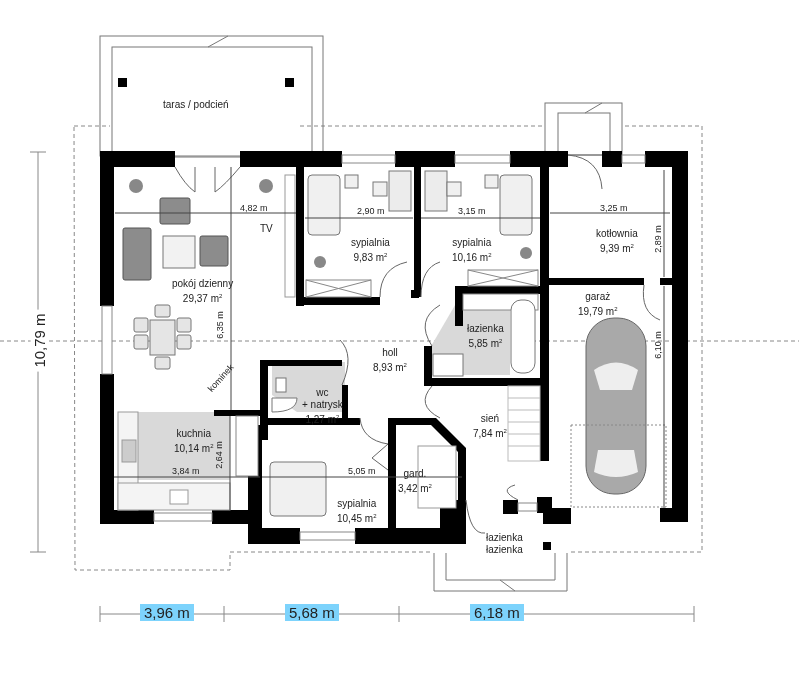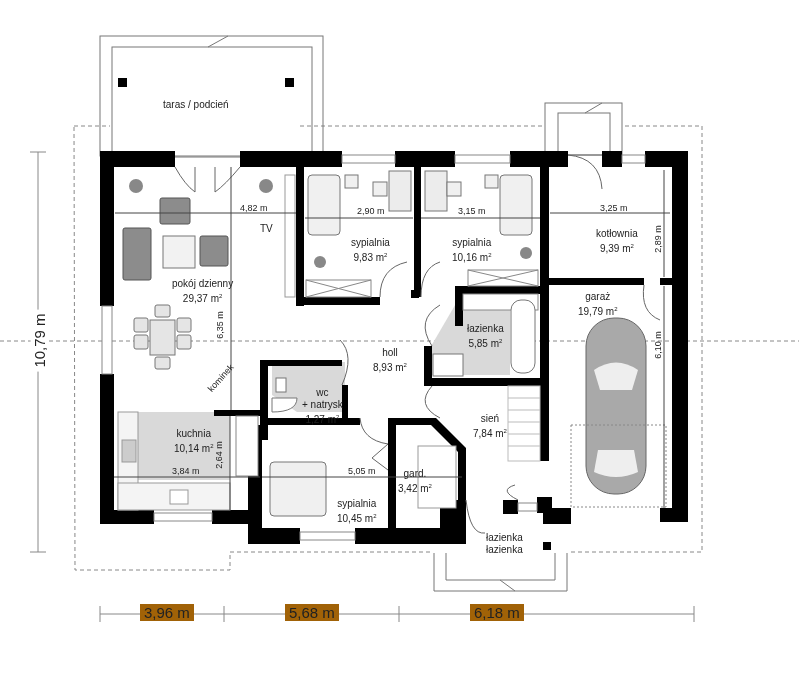--- a/index.html
+++ b/index.html
@@ -2,21 +2,21 @@
 <html><head>
 <meta charset="utf-8">
 <style>
   html, body { margin: 0; padding: 0; background: #ffffff; }
   body { width: 799px; height: 700px; position: relative; overflow: hidden;
          font-family: "Liberation Sans", "DejaVu Sans", sans-serif; }
   #plan { position: absolute; left: 0; top: 0; }
   .lbl { position: absolute; font-size: 10px; color: #222; text-align: center; line-height: 12px; white-space: nowrap; }
   .lbl sup { font-size: 6px; }
   .dim { position: absolute; font-size: 9px; color: #222; white-space: nowrap; line-height: 10px; }
-  .big { position: absolute; font-size: 15px; color: #222; white-space: nowrap; background: #a16207; padding: 0 4px; }
+  .big { position: absolute; font-size: 15px; color: #222; white-space: nowrap; background: #7dd3fc; padding: 0 4px; }
   .bigv { position: absolute; font-size: 15px; color: #222; white-space: nowrap; transform: rotate(-90deg); background: #fff; padding: 0 4px; }
 </style>
 </head>
 <body>
 
 <svg id="plan" width="799" height="700" viewBox="0 0 799 700" xmlns="http://www.w3.org/2000/svg">
 
   <g fill="none" stroke="#888" stroke-width="1" stroke-dasharray="4,3">
     <path d="M74,126 L110,126 M300,126 L545,126 M625,126 L702,126 L702,552 L570,552 M430,552 L230,552 L230,570 L75,570 L74,126"></path>
     <line x1="0" y1="341" x2="799" y2="341"></line>

